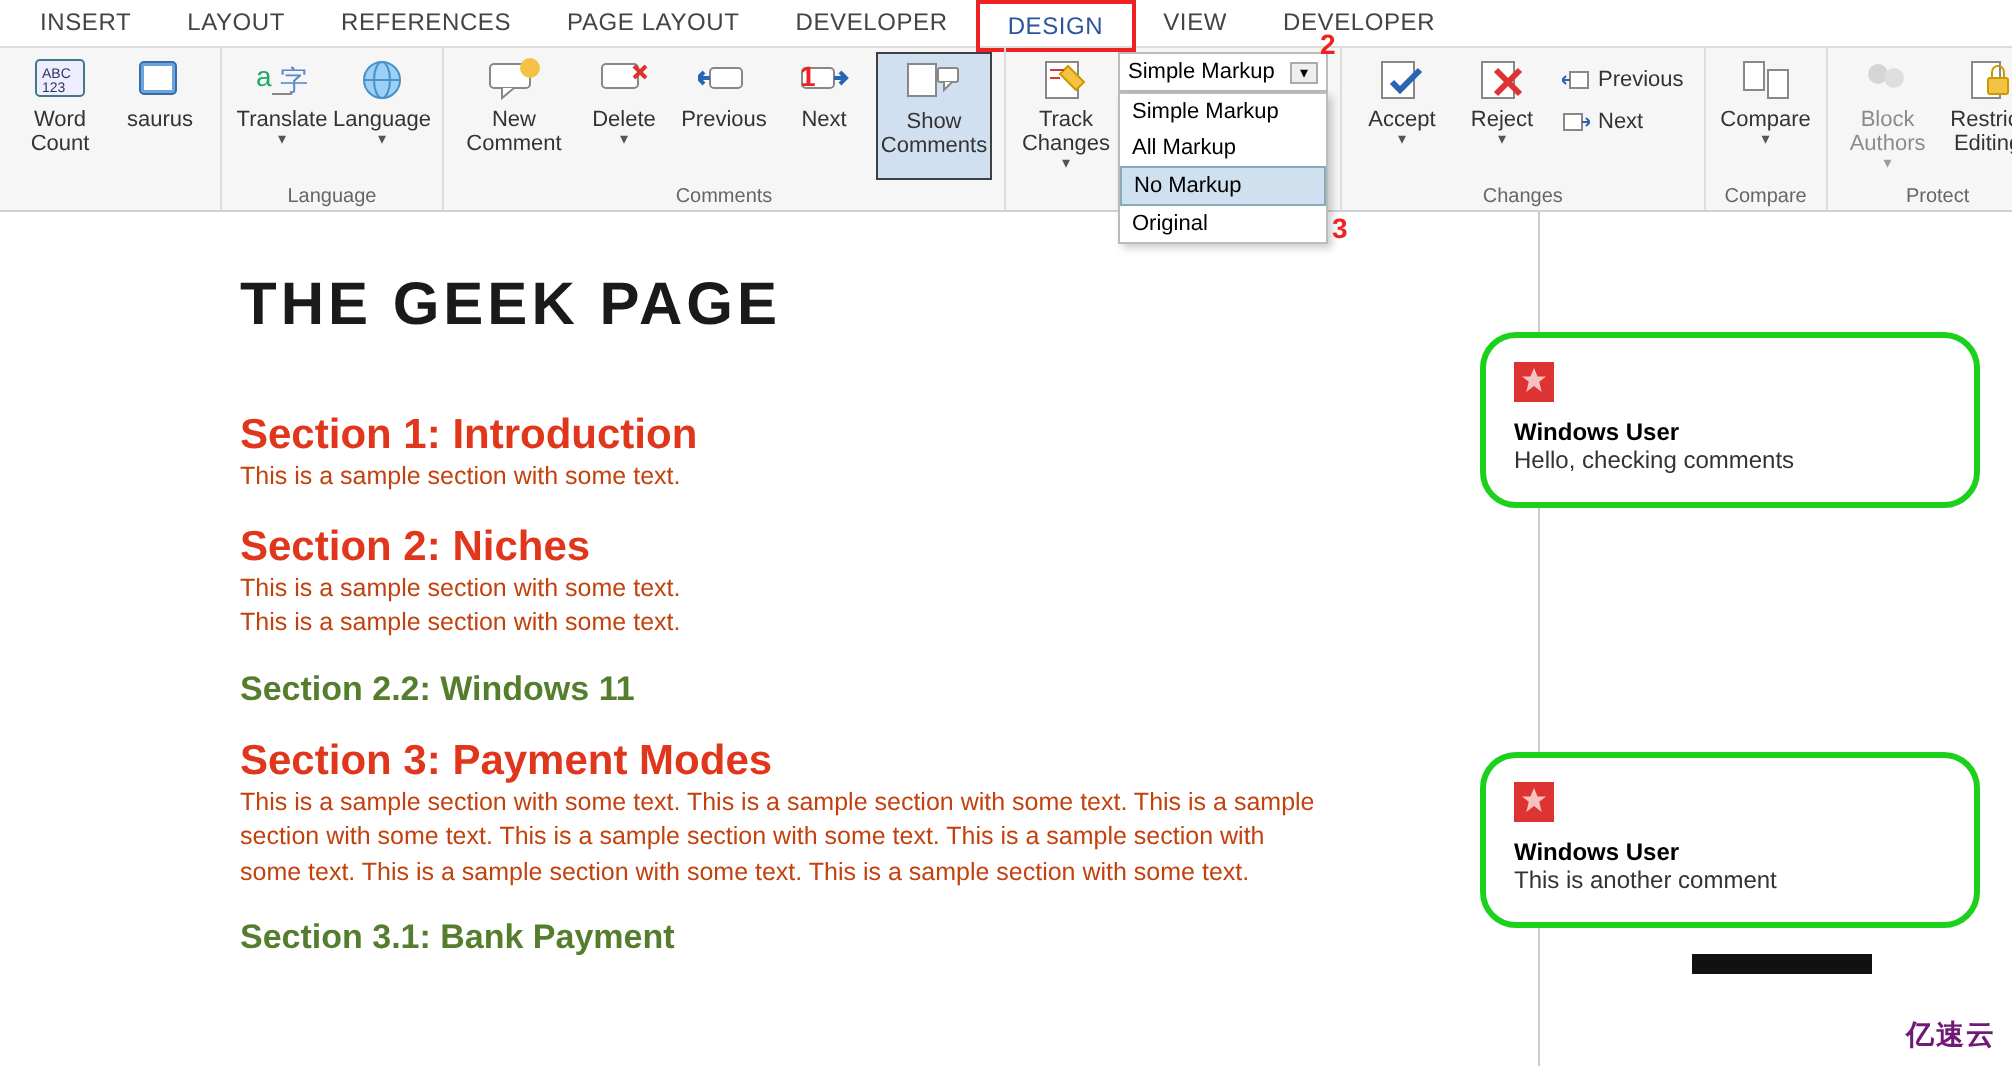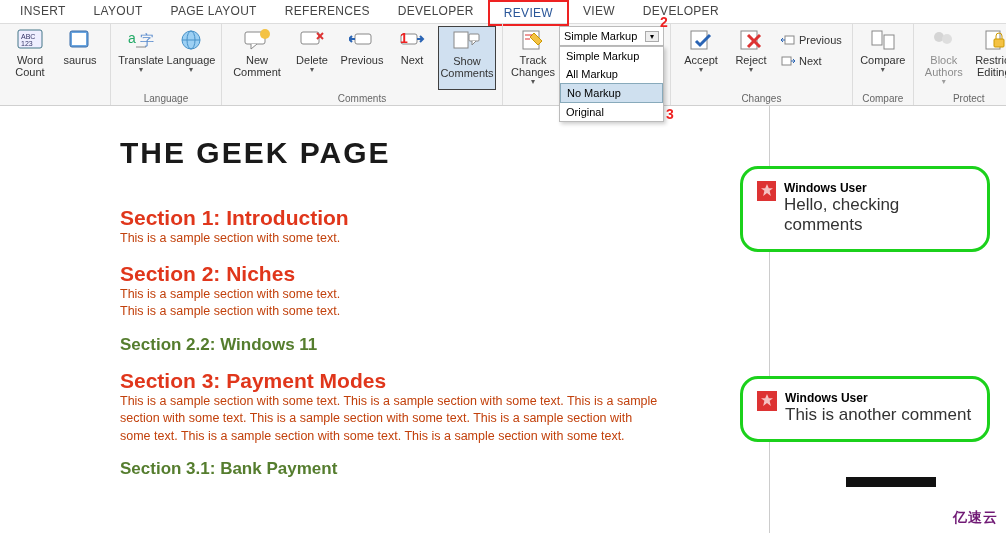--- a/index.html
+++ b/index.html
@@ -39,42 +39,42 @@
 .doc-wrap { display: flex; height: calc(533px - 106px); }
 .doc-page { flex: 0 0 770px; padding: 30px 40px 0 120px; background: #fff; border-right: 1px solid #ccc; position: relative; }
 .doc-title { font-family: Impact, "Arial Black", sans-serif; font-size: 30px; letter-spacing: 2px; color: #1a1a1a; margin-bottom: 36px; font-weight: 900; }
 .h1 { color: #e0361b; font-size: 21px; font-weight: 600; margin-top: 14px; font-family: "Segoe UI Light", "Segoe UI", sans-serif; }
 .h2 { color: #557d2e; font-size: 17px; font-weight: 600; margin-top: 14px; }
 .p { font-size: 12.5px; color: #c2410c; margin-top: 0; line-height: 1.4; max-width: 540px; }
 
 
 .comments { flex: 1; padding: 10px 0 0 0; position: relative; }
 .comment { position: absolute; left: -30px; width: 250px; border: 3px solid #1bd11b; border-radius: 18px; padding: 12px 14px 14px 14px; background: #fff; }
-.comment .hdr { display: flex; align-items: flex-start; gap: 8px; }
+.comment .hdr { display: flex; align-items: flex-start; gap: 8px; flex-direction: column; }
 .avatar { width: 20px; height: 20px; background: #d33; display: inline-block; position: relative; }
 .avatar::after { content: ""; position: absolute; left: 4px; top: 3px; width: 12px; height: 12px; background: #fff; clip-path: polygon(50% 0,65% 35%,100% 35%,72% 57%,82% 100%,50% 75%,18% 100%,28% 57%,0 35%,35% 35%); opacity: .7; }
 .comment .user { font-weight: bold; font-size: 12px; }
-.comment .txt { font-size: 17px; color: #333; }
+.comment .txt { font-size: 12px; color: #333; }
 
 
 .wm { position: absolute; right: 8px; bottom: 6px; font-size: 14px; color: #701a75; font-weight: bold; letter-spacing: 1px; }
 .bar-bl { position: absolute; right: 70px; bottom: 46px; width: 90px; height: 10px; background: #111; }
 
 svg { display: block; }
 </style>
 </head>
 <body>
 
 <div class="ribbon-tabs">
   <span>INSERT</span>
   <span>LAYOUT</span>
+  <span>REFERENCES</span>
   <span>PAGE LAYOUT</span>
-  <span>REFERENCES</span>
   <span>DEVELOPER</span>
-  <span class="active red-box">REVIEW</span>
+  <span class="active red-box">DESIGN</span>
   <span>VIEW</span>
   <span>DEVELOPER</span>
 </div>
 
 <div class="ribbon">
 
   <div class="group">
     <div class="group-body">
       <div class="btn">
         <span class="btn-icon">

